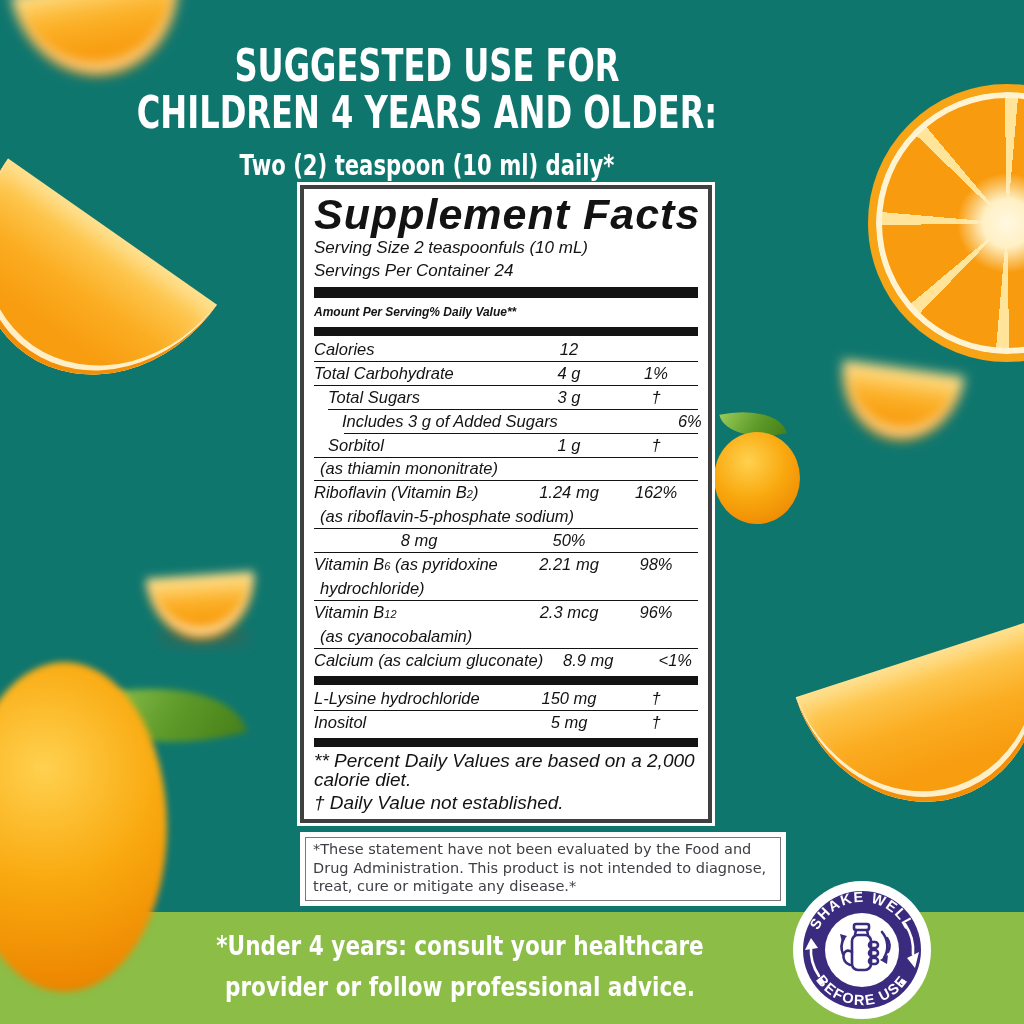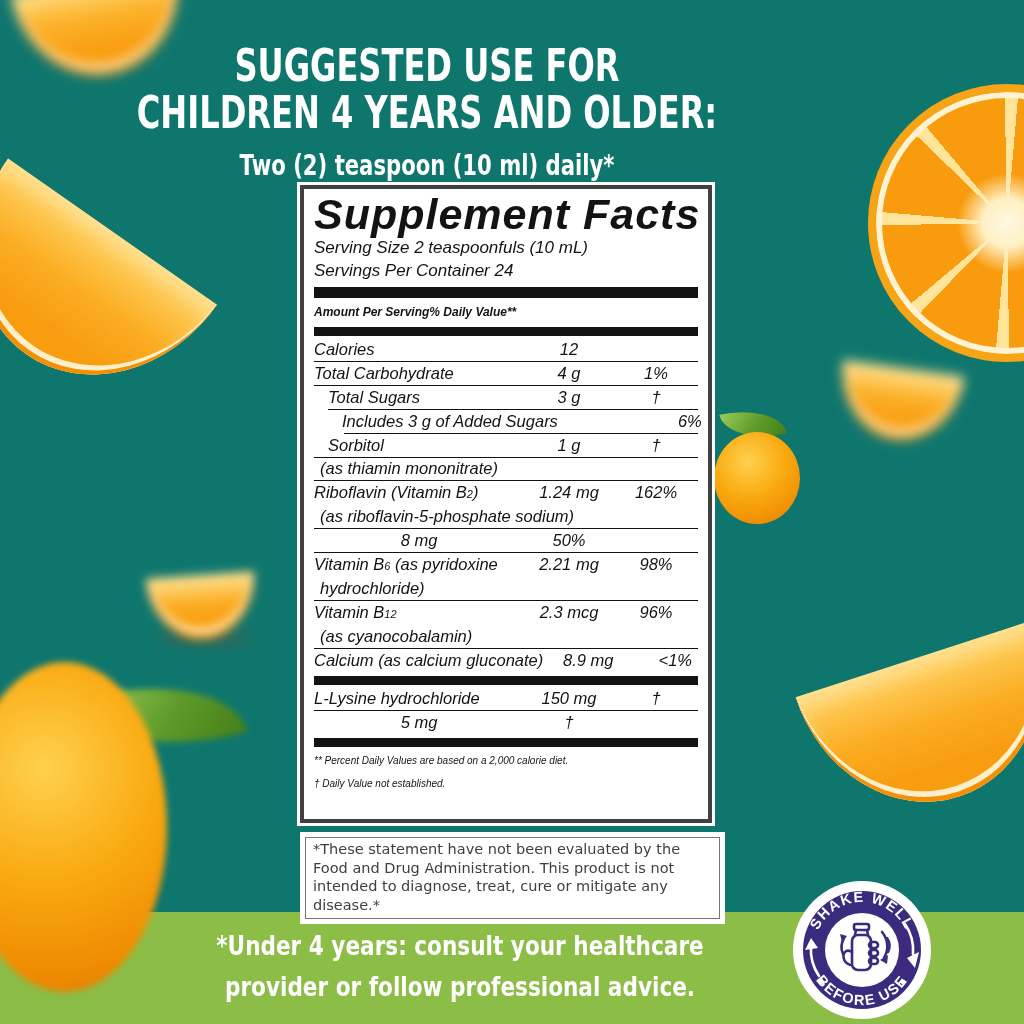--- a/index.html
+++ b/index.html
@@ -39,24 +39,24 @@
   .bar2{height:9px;background:#131313;margin:3px 0 2px;}
   .bar3{height:9px;background:#131313;margin:4px 0 2px;}
   .colhead{display:flex;font-weight:bold;font-size:12px;line-height:23px;}
   .rline{display:grid;grid-template-columns:1fr 90px 84px;font-size:16.5px;line-height:23px;}
   .nm{white-space:nowrap;} .amt{text-align:center;white-space:nowrap;} .dv{text-align:center;white-space:nowrap;}
   .ind1{padding-left:14px;} .ind2{padding-left:28px;}
   .note{font-size:16.5px;line-height:20px;padding:0 0 2px 6px;white-space:nowrap;}
   .subnum{font-size:11px;}
   .rule{border-top:1.5px solid #131313;}
   .rule.r1{margin-left:14px;} .rule.r2{margin-left:30px;}
-  .foot{font-size:10px;line-height:19px;margin-top:4px;}
-
-  
-  .disclaimer{position:absolute;left:300px;top:832px;width:425px;box-sizing:border-box;
+  .foot{font-size:19px;line-height:19px;margin-top:4px;}
+
+  
+  .disclaimer{position:absolute;left:300px;top:832px;width:486px;box-sizing:border-box;
               background:#fff;padding:5px;z-index:4;}
   .disc-in{border:1.5px solid #77777d;padding:2px 7px 4px;font-family:"DejaVu Sans",sans-serif;
            font-size:14.5px;line-height:1.28;color:#3E3E45;}
 
   
   .greenbar{position:absolute;left:0;top:912px;width:1024px;height:112px;background:#8BBD47;z-index:2;}
   .footer-text{position:absolute;left:0;top:925px;width:1024px;text-align:center;color:#fff;z-index:2;
                font-family:"DejaVu Sans",sans-serif;font-weight:bold;font-size:27px;line-height:41px;
                transform:translateX(-52px) scaleX(.8);}
 
@@ -169,20 +169,21 @@
     </div>
 
     <div class="bar3"></div>
     <div class="rline">
       <span class="nm">L-Lysine hydrochloride</span>
       <span class="amt">150 mg</span>
       <span class="dv">†</span>
     </div>
     <div class="rule"></div>
     <div class="rline">
+      <span class="nm">Inositol</span>
       <span class="amt">5 mg</span>
       <span class="dv">†</span>
     </div>
     <div class="bar3"></div>
 
     <div class="foot">** Percent Daily Values are based on a 2,000 calorie diet.</div>
     <div class="foot">† Daily Value not established.</div>
   </div>
 
   <div class="disclaimer">

